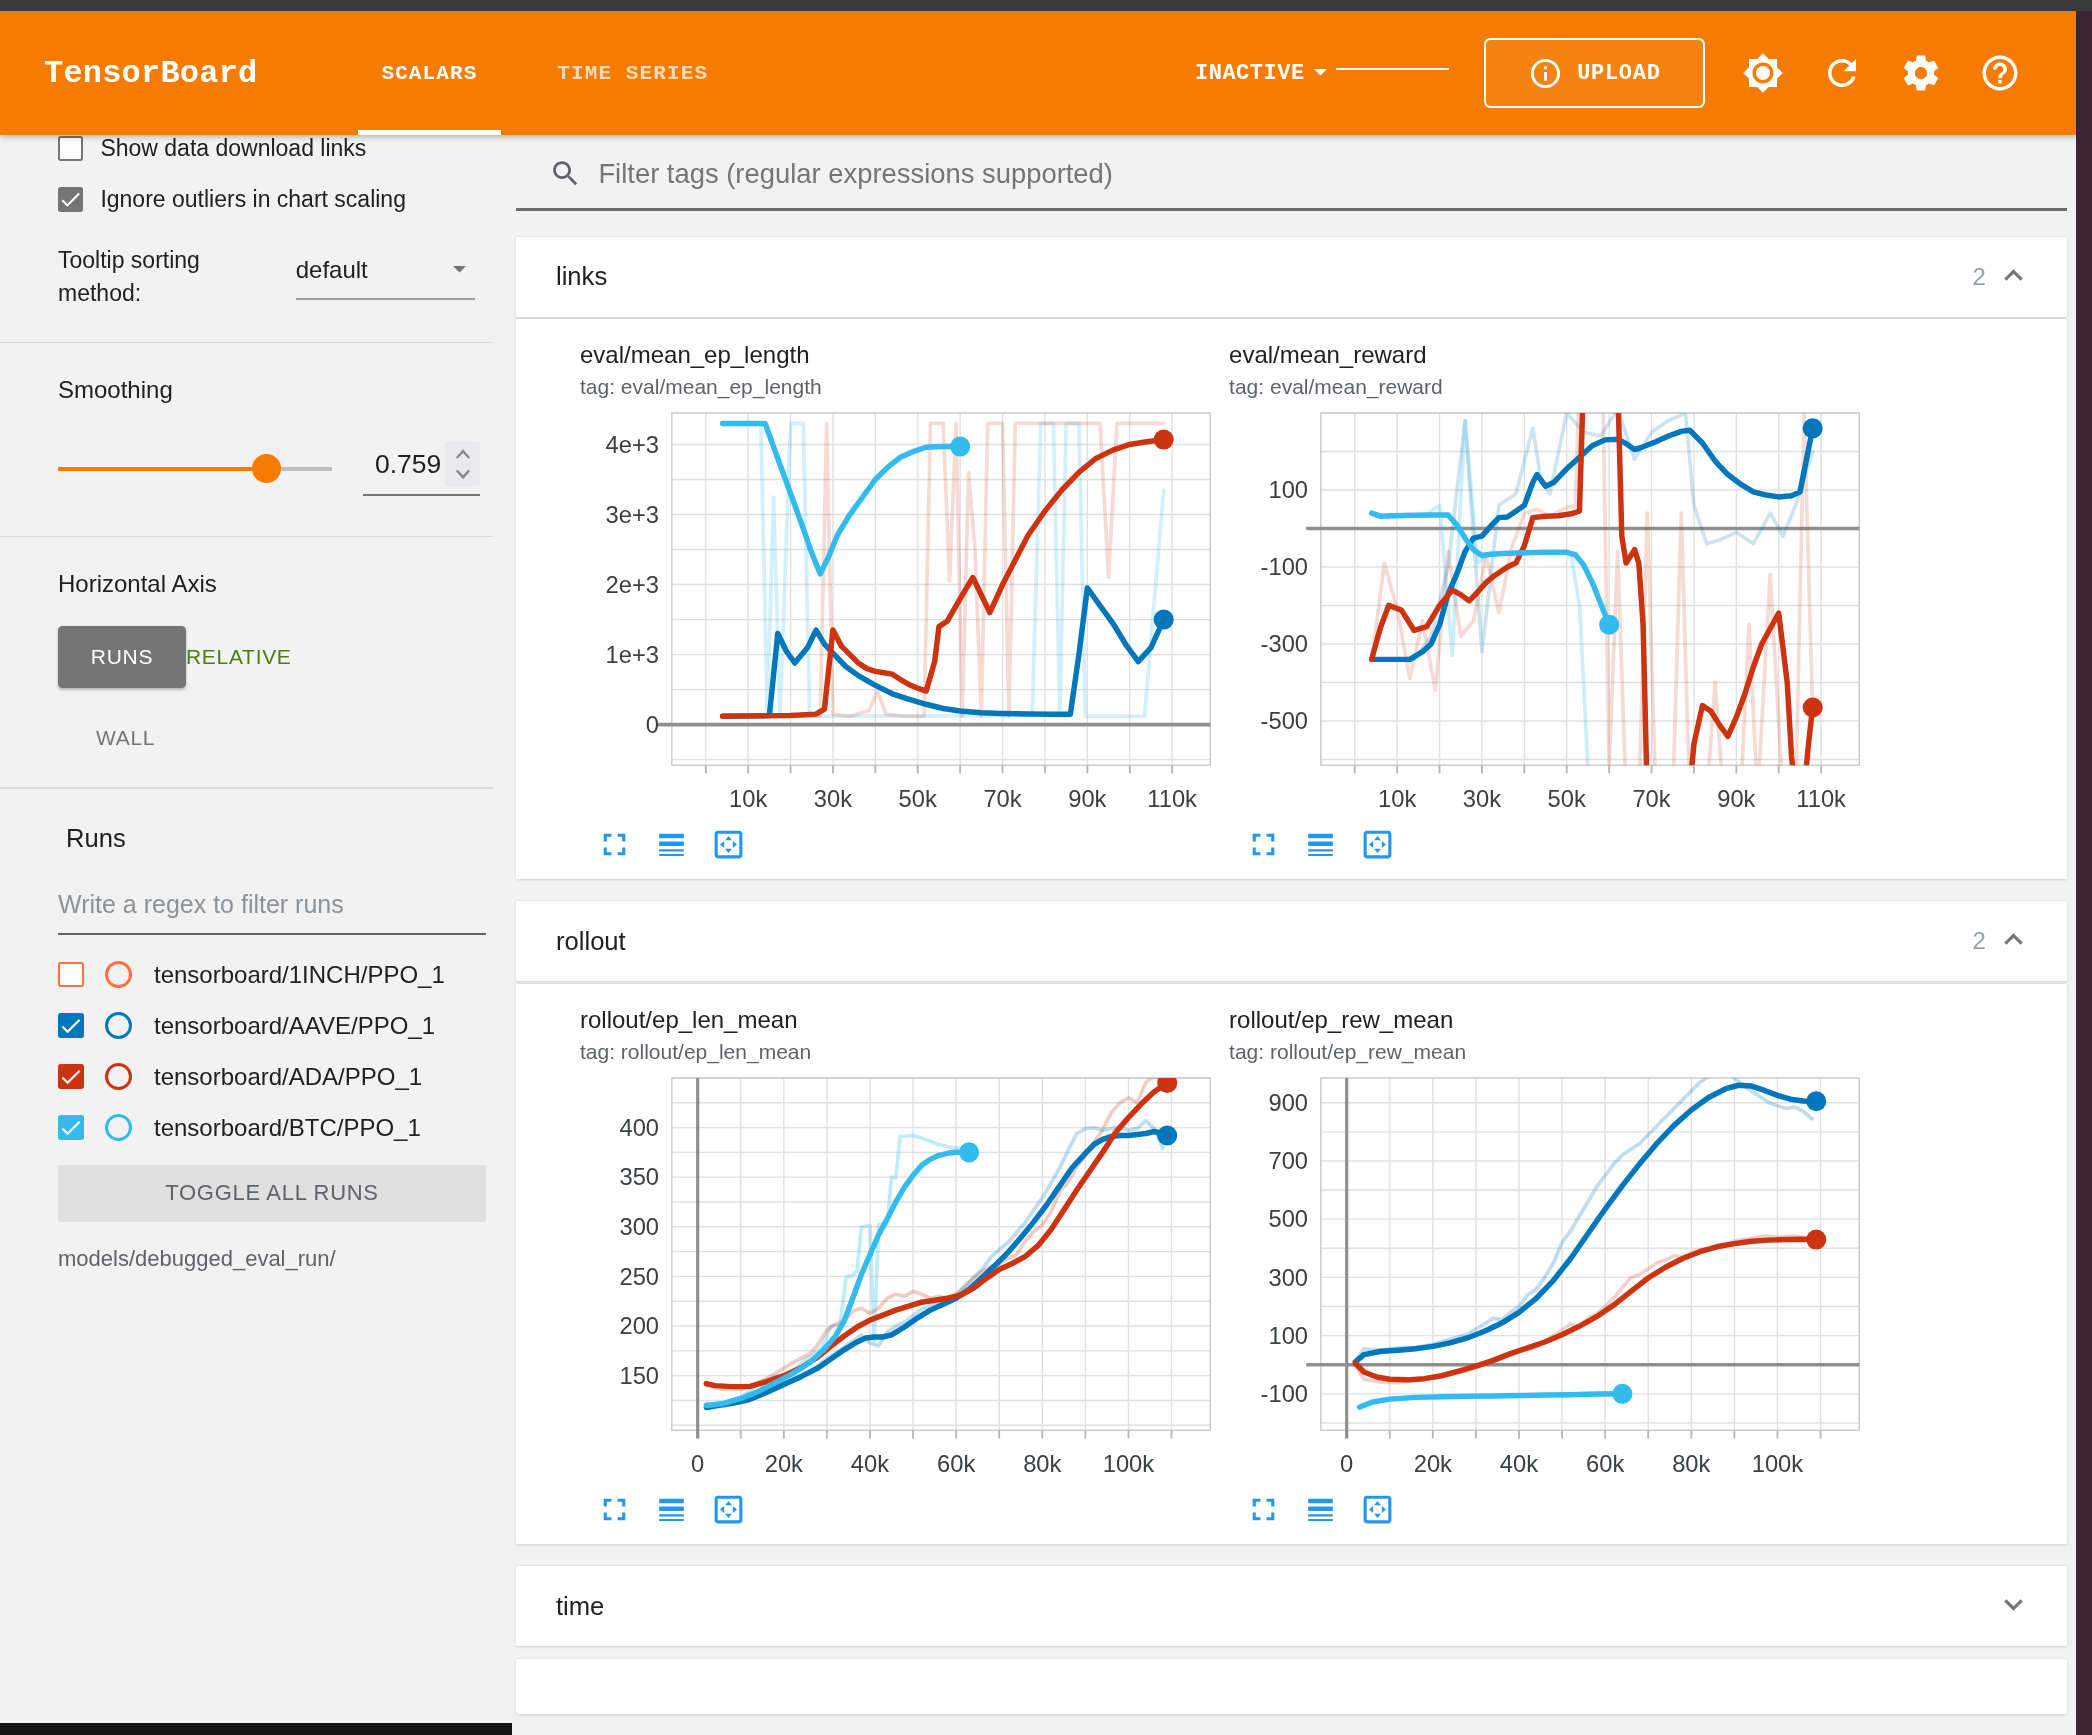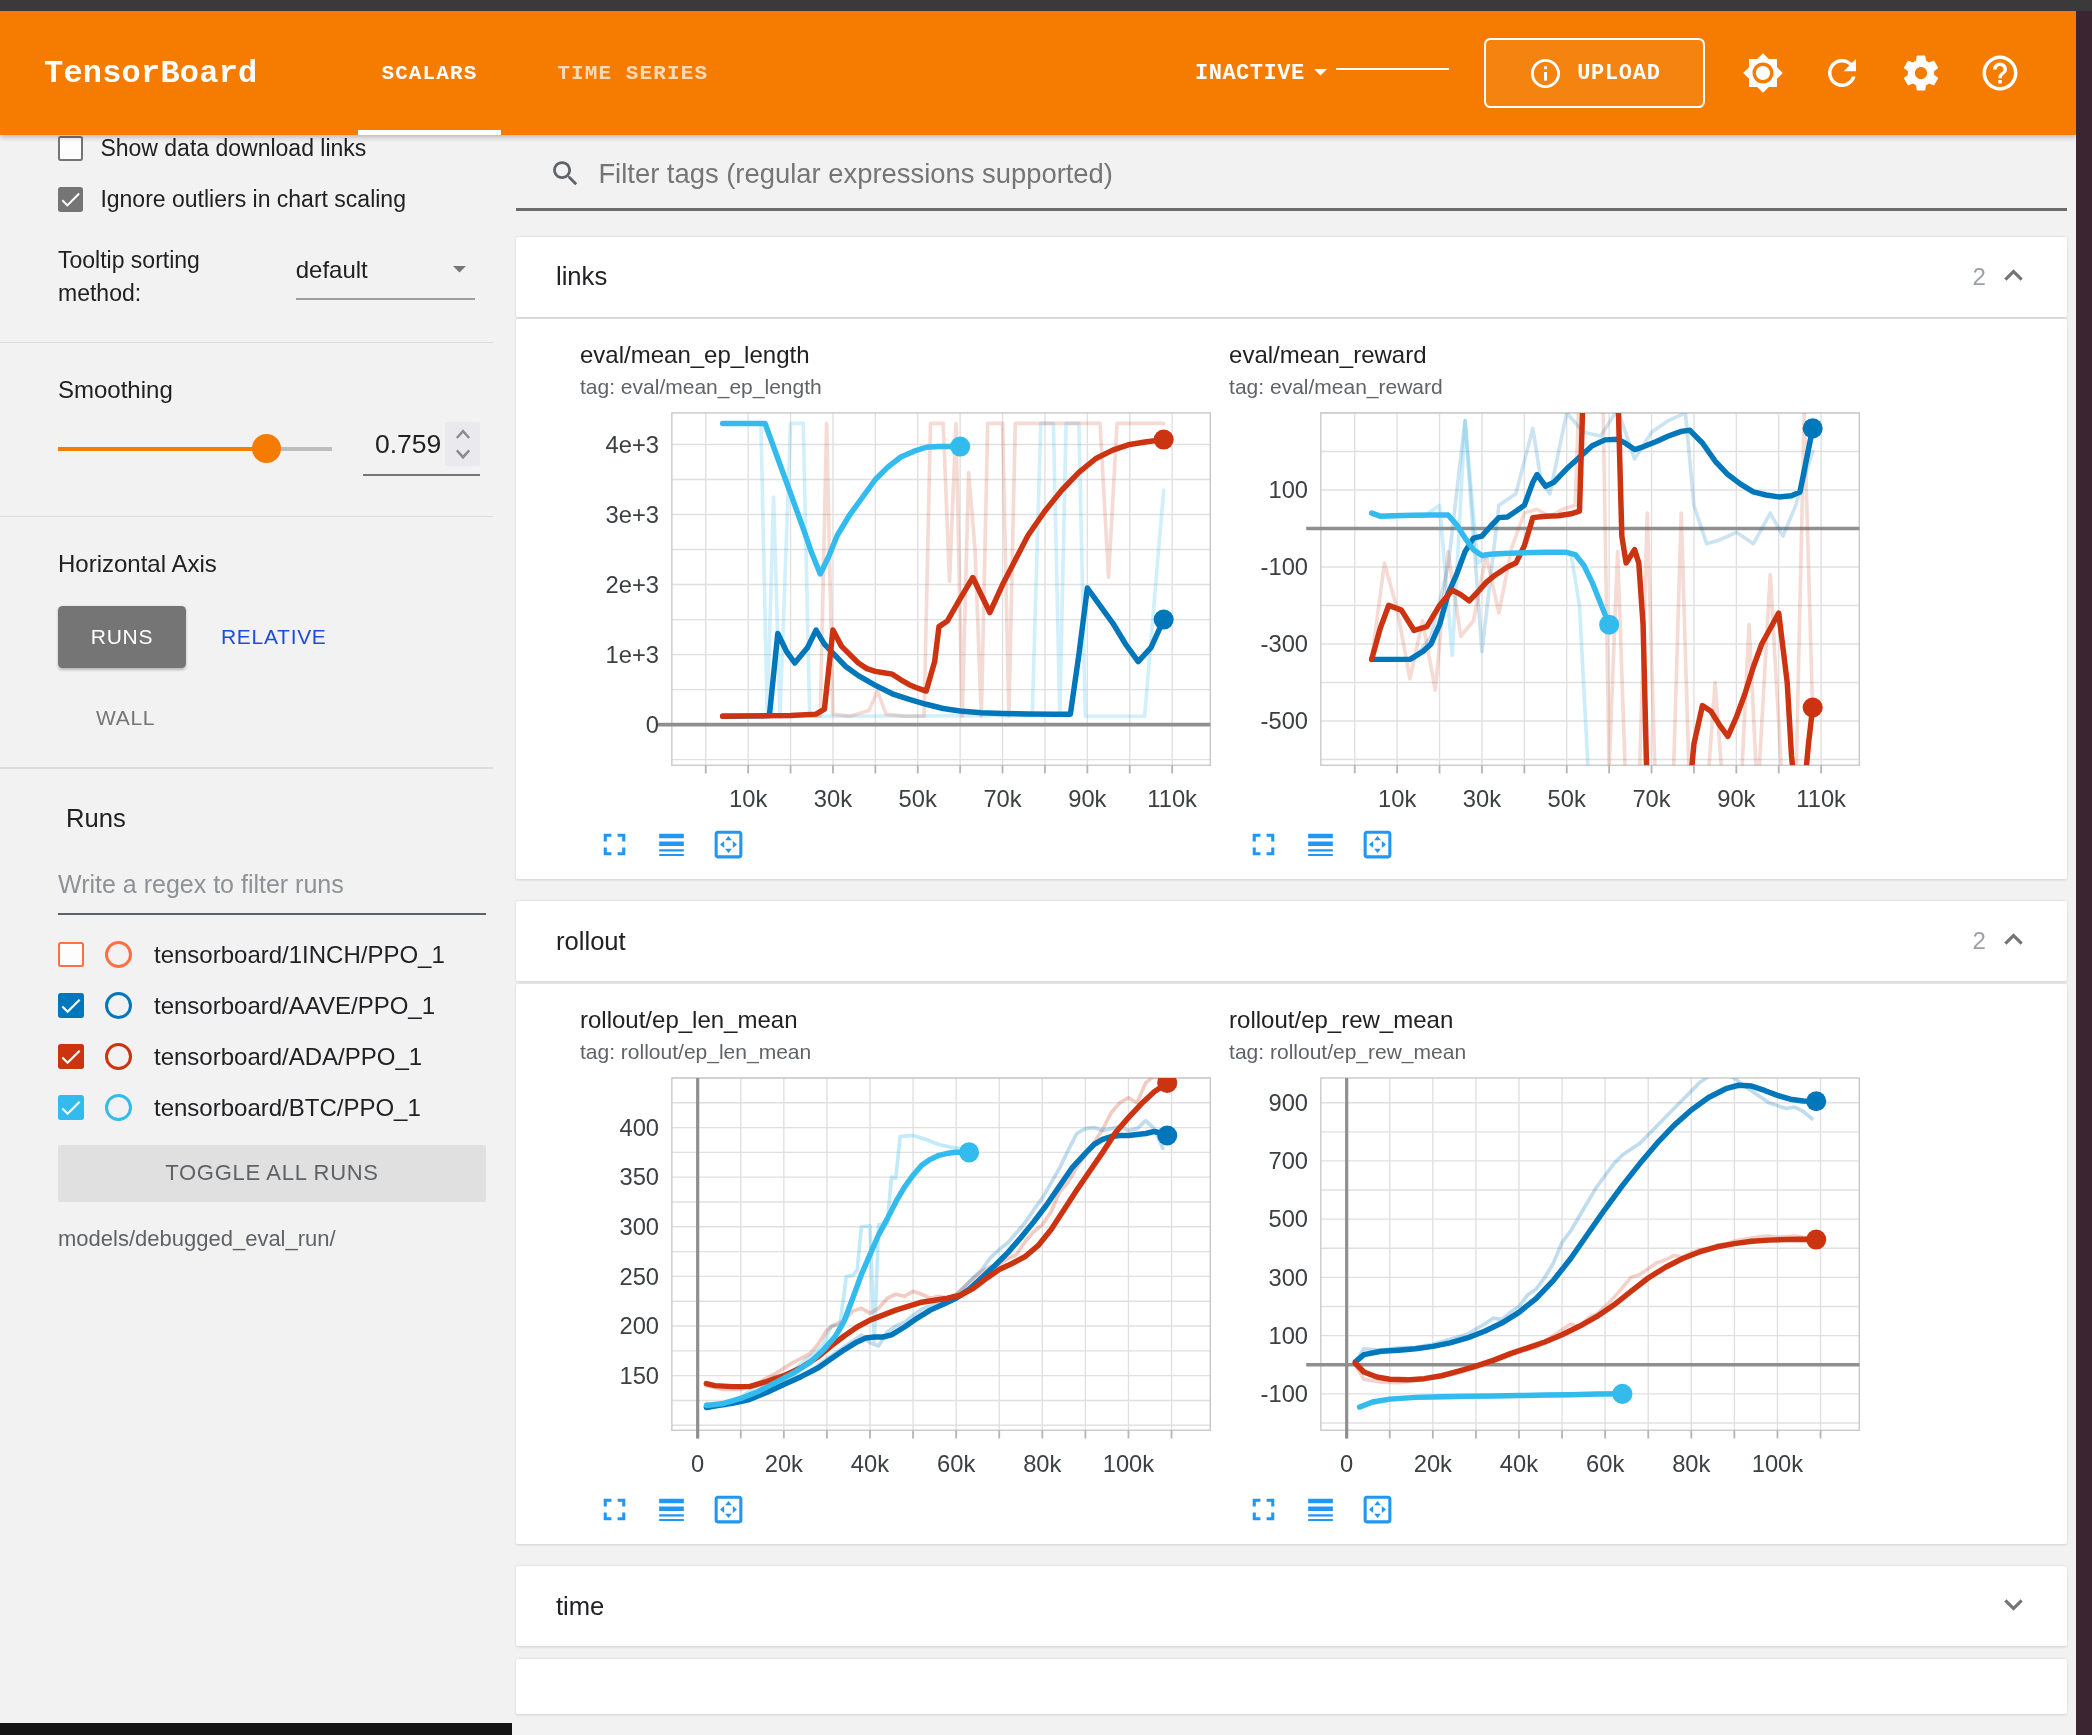--- a/index.html
+++ b/index.html
@@ -45,37 +45,37 @@
   .cb svg{position:absolute;inset:0;width:100%;height:100%;}
   .cb-label{margin-left:17.4px;font-size:23px;color:#212121;white-space:nowrap;}
   .tooltip-row{display:flex;justify-content:space-between;margin-top:31px;}
   .tooltip-label{font-size:23px;color:#212121;line-height:1.45;width:210px;}
   .dd{width:179px;margin-right:5.5px;margin-top:9.1px;cursor:pointer;}
   .dd-row{display:flex;align-items:center;justify-content:space-between;}
   .dd-value{font-size:24px;color:#212121;}
   .dd-caret svg{width:31px;height:31px;fill:#757575;}
   .dd-line{height:1.8px;background:#9e9e9e;margin-top:11px;}
   .sec-title{font-size:24px;color:#212121;}
-  .slider-row{display:flex;align-items:center;margin-top:18px;}
+  .slider-row{display:flex;align-items:center;margin-top:38px;}
   .slider{position:relative;width:274px;height:3.7px;flex:none;cursor:pointer;}
   .slider .track{position:absolute;top:0;left:0;right:0;height:3.7px;background:#bdbdbd;}
   .slider .fill{position:absolute;top:0;left:0;height:3.7px;background:#f57c00;}
   .slider .thumb{position:absolute;top:-12.8px;width:29px;height:29px;border-radius:50%;background:#f57c00;margin-left:-14.6px;}
   .sm-value{margin-left:31px;width:117px;}
   .sm-value-row{display:flex;align-items:center;}
   .sm-num{font-size:26.5px;color:#212121;flex:1;text-align:right;padding-right:3.7px;}
   .spinner{width:35px;height:44px;background:#e9e9ee;border-radius:2.7px;display:flex;flex-direction:column;
            align-items:center;justify-content:center;cursor:pointer;}
   .spinner svg{width:24px;height:18.3px;fill:#8a8a8a;}
   .sm-underline{height:1.8px;background:#757575;margin-top:7.3px;}
   .axis-btns{display:flex;align-items:center;margin-top:27.4px;}
   .axis-btn{font-size:21px;letter-spacing:0.7px;cursor:pointer;}
   .axis-btn.selected{width:128px;height:62px;background:#757575;color:#fff;border-radius:4.6px;
       display:flex;align-items:center;justify-content:center;box-shadow:0 1.8px 2.7px rgba(0,0,0,.25);}
-  .axis-btn.plain{color:#1d4ed8;margin-left:35px;}
+  .axis-btn.plain{color:#4d7c0f;}
   .axis-wall{margin:38px 0 0 38px;color:#757575;font-size:21px;letter-spacing:0.7px;cursor:pointer;width:73px;}
   .runs-title{font-size:25.6px;color:#212121;margin-left:8px;}
   .regex-input{margin-top:37px;width:428px;cursor:text;}
   .regex-ph{font-size:25px;color:#8d9297;}
   .regex-line{height:1.8px;background:#5f6368;margin-top:14.6px;}
   .runs-list{margin-top:25.6px;}
   .run-row{display:flex;align-items:center;margin-bottom:23px;cursor:pointer;}
   .run-cb{width:25.6px;height:25.6px;border-radius:2.7px;flex:none;box-sizing:border-box;position:relative;}
   .run-circle{width:27.4px;height:27.4px;border-radius:50%;box-sizing:border-box;margin-left:21px;flex:none;background:transparent;}
   .run-label{margin-left:22px;font-size:24px;color:#202124;white-space:nowrap;}

